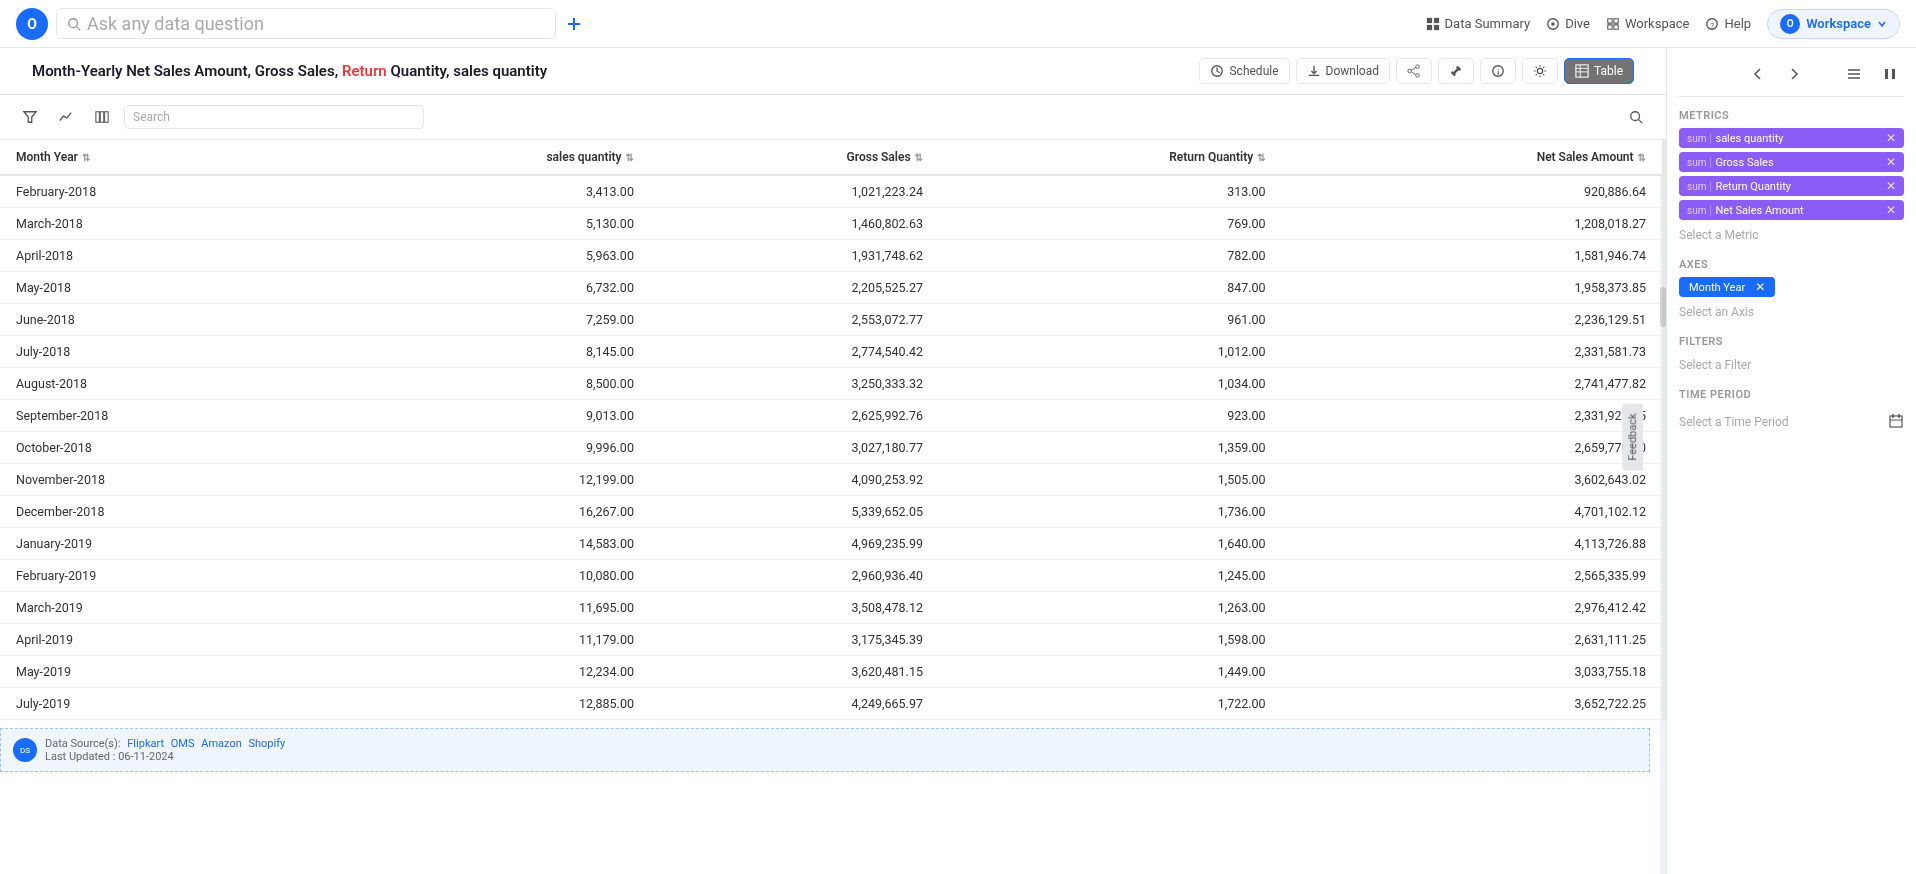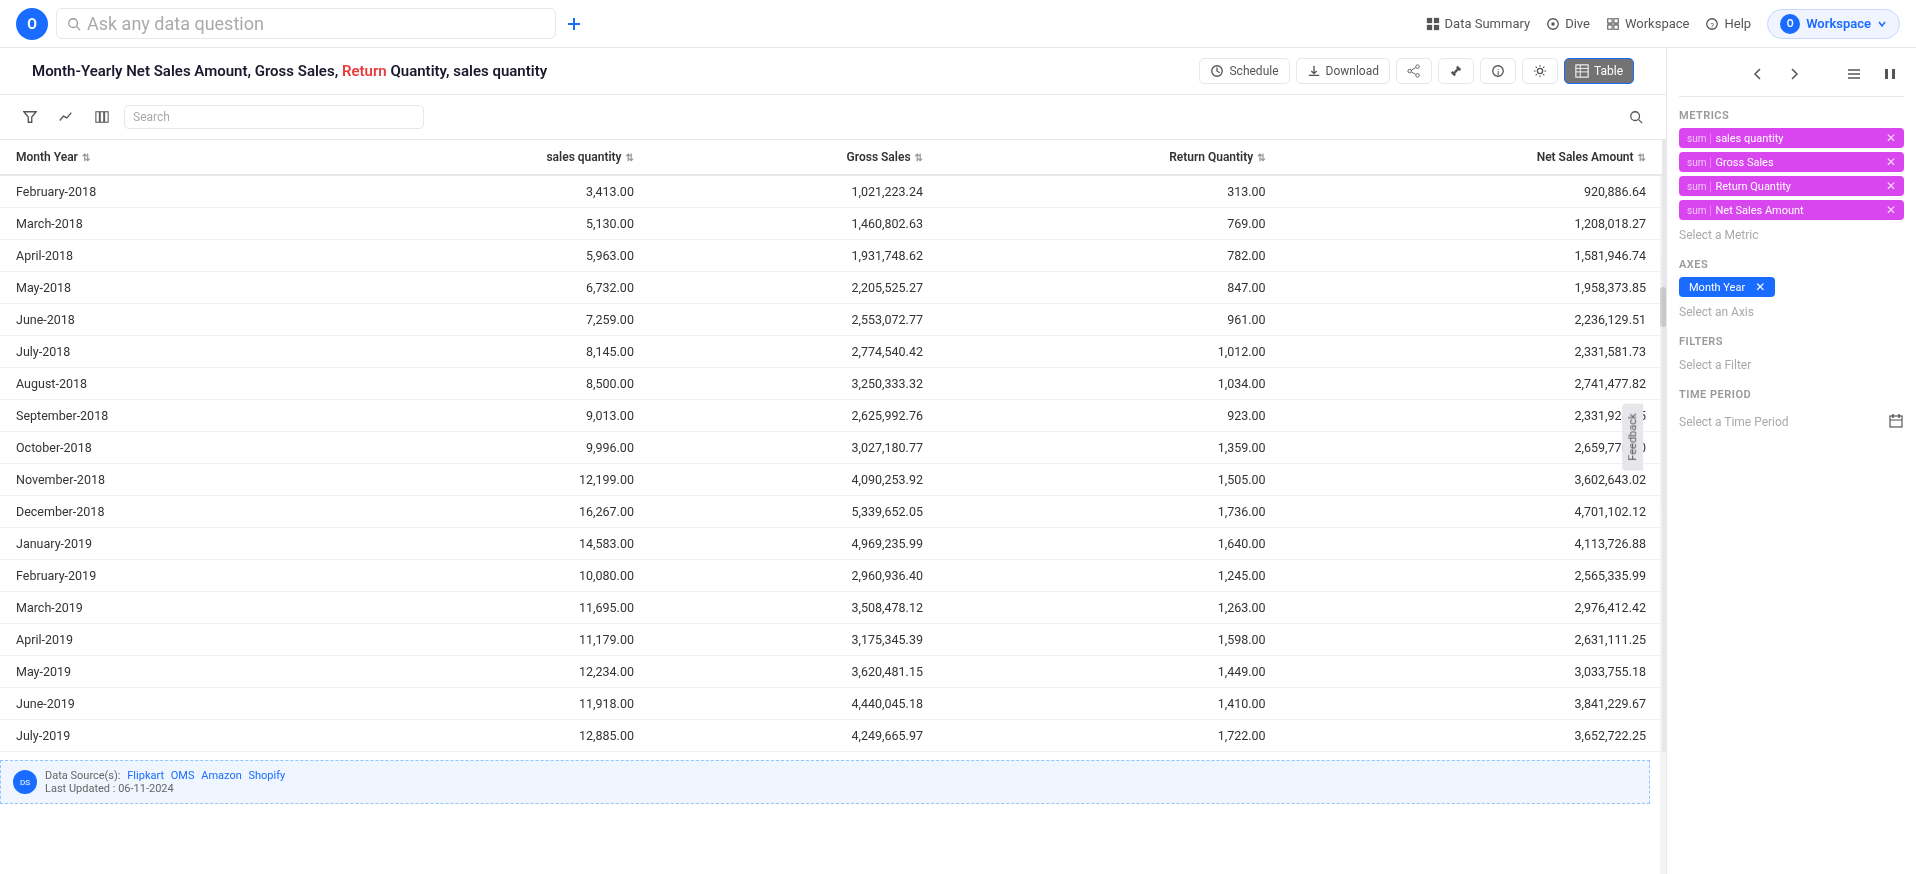--- a/index.html
+++ b/index.html
@@ -71,21 +71,21 @@
       width: 250px; border-left: 1px solid #e5e7eb; padding: 12px; overflow-y: auto;
       background: #fff; display: flex; flex-direction: column; gap: 12px;
     }
     .sidebar-top-controls { display: flex; align-items: center; justify-content: flex-end; gap: 8px; padding-bottom: 8px; border-bottom: 1px solid #e5e7eb; }
     .sidebar-nav-btn { width: 28px; height: 28px; display: flex; align-items: center; justify-content: center; cursor: pointer; color: #666; }
 
     .section-title { font-size: 11px; font-weight: 600; color: #999; text-transform: uppercase; letter-spacing: 0.5px; margin-bottom: 6px; }
 
     .metric-tag {
       display: inline-flex; align-items: center; gap: 4px;
-      background: #d946ef; color: white; border-radius: 4px; padding: 3px 8px;
+      background: #8b5cf6; color: white; border-radius: 4px; padding: 3px 8px;
       font-size: 11px; margin-bottom: 4px; width: 100%;
     }
     .metric-tag .tag-label { color: rgba(255,255,255,0.7); font-size: 10px; border-right: 1px solid rgba(255,255,255,0.3); padding-right: 4px; }
     .metric-tag .tag-name { flex: 1; }
     .metric-tag .remove-btn { cursor: pointer; font-size: 12px; color: rgba(255,255,255,0.8); margin-left: auto; }
 
     .axis-tag {
       display: inline-flex; align-items: center; gap: 4px;
       background: #1a6bff; color: white; border-radius: 4px; padding: 3px 10px;
       font-size: 11px; margin-bottom: 4px;
@@ -406,27 +406,20 @@
       <td style="border-right:4px solid #e5e7eb;">2,631,111.25</td>
     </tr>
             <tr>
       <td>May-2019</td>
       <td>12,234.00</td>
       <td>3,620,481.15</td>
       <td>1,449.00</td>
       <td style="border-right:4px solid #e5e7eb;">3,033,755.18</td>
     </tr>
             <tr>
-      <td>June-2019</td>
-      <td>11,918.00</td>
-      <td>4,440,045.18</td>
-      <td>1,410.00</td>
-      <td style="border-right:4px solid #e5e7eb;">3,841,229.67</td>
-    </tr>
-            <tr>
       <td>July-2019</td>
       <td>12,885.00</td>
       <td>4,249,665.97</td>
       <td>1,722.00</td>
       <td style="border-right:4px solid #e5e7eb;">3,652,722.25</td>
     </tr>
           </tbody>
       </table>
 
       <div style="position:absolute;right:0;top:0;bottom:0;width:6px;background:#e5e7eb;opacity:0.5;">

